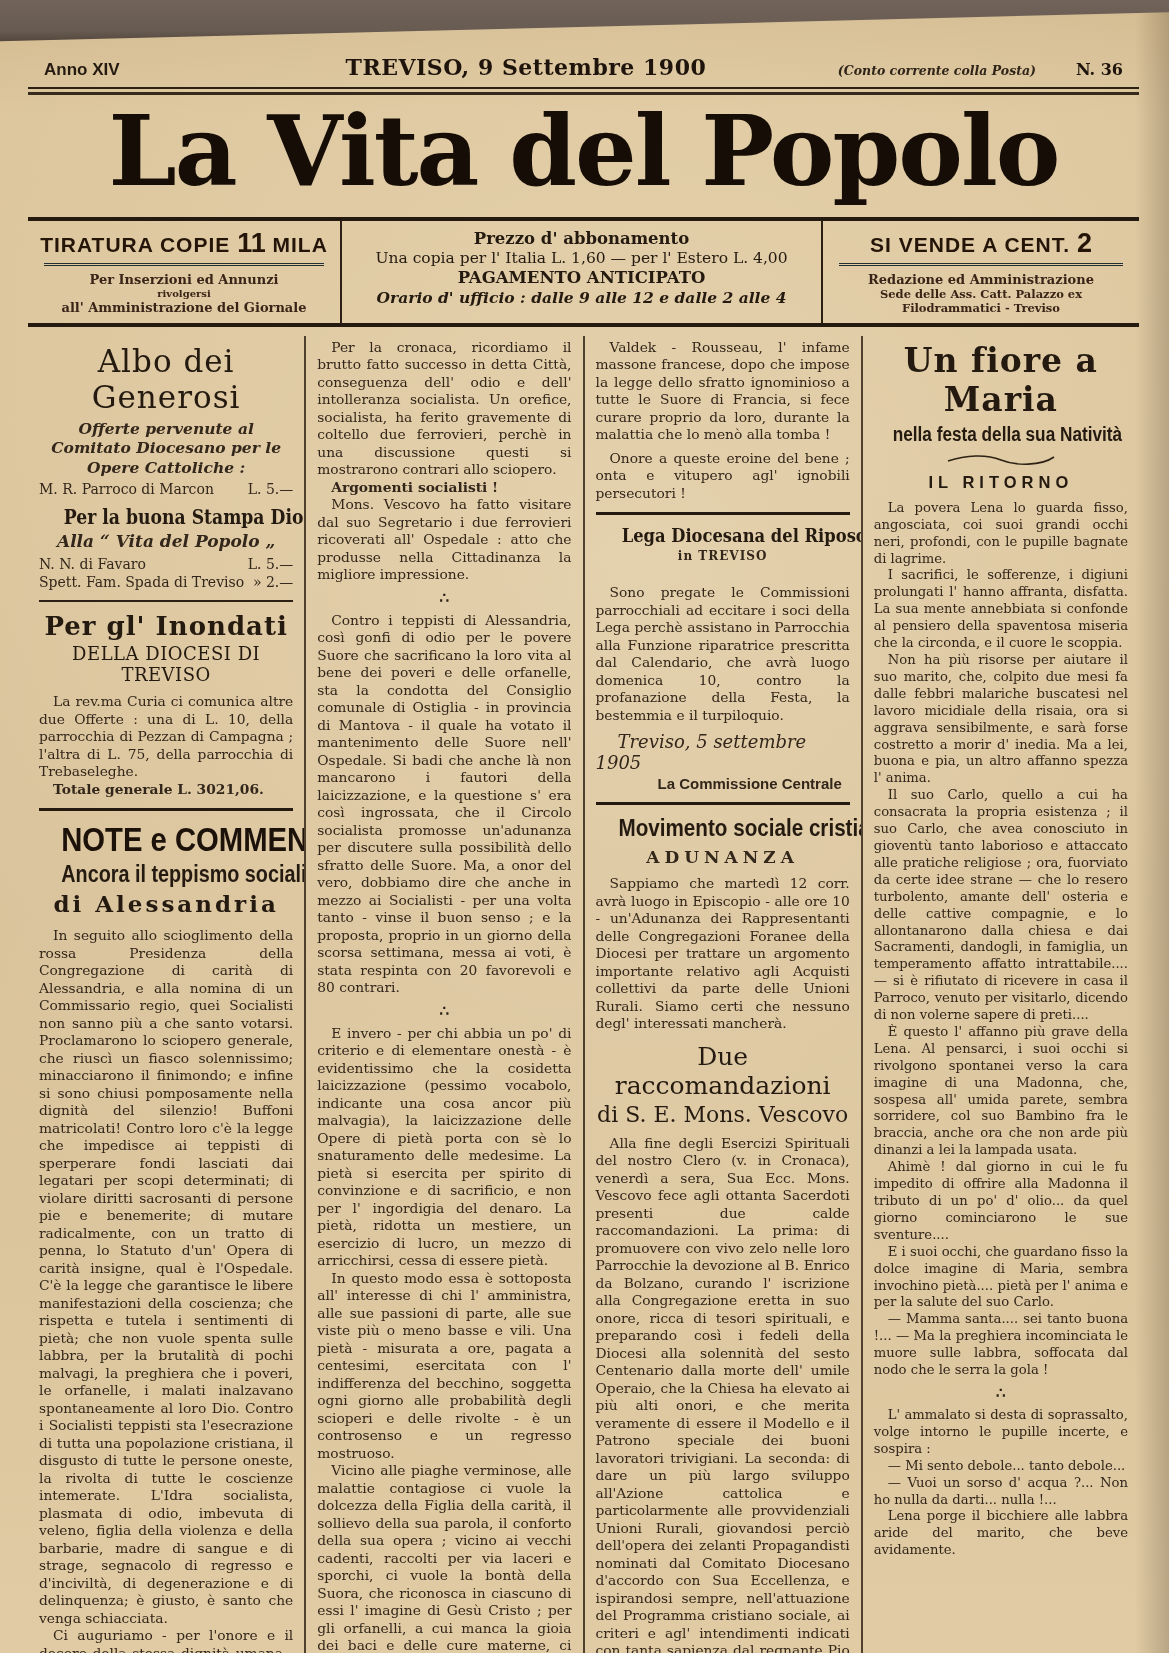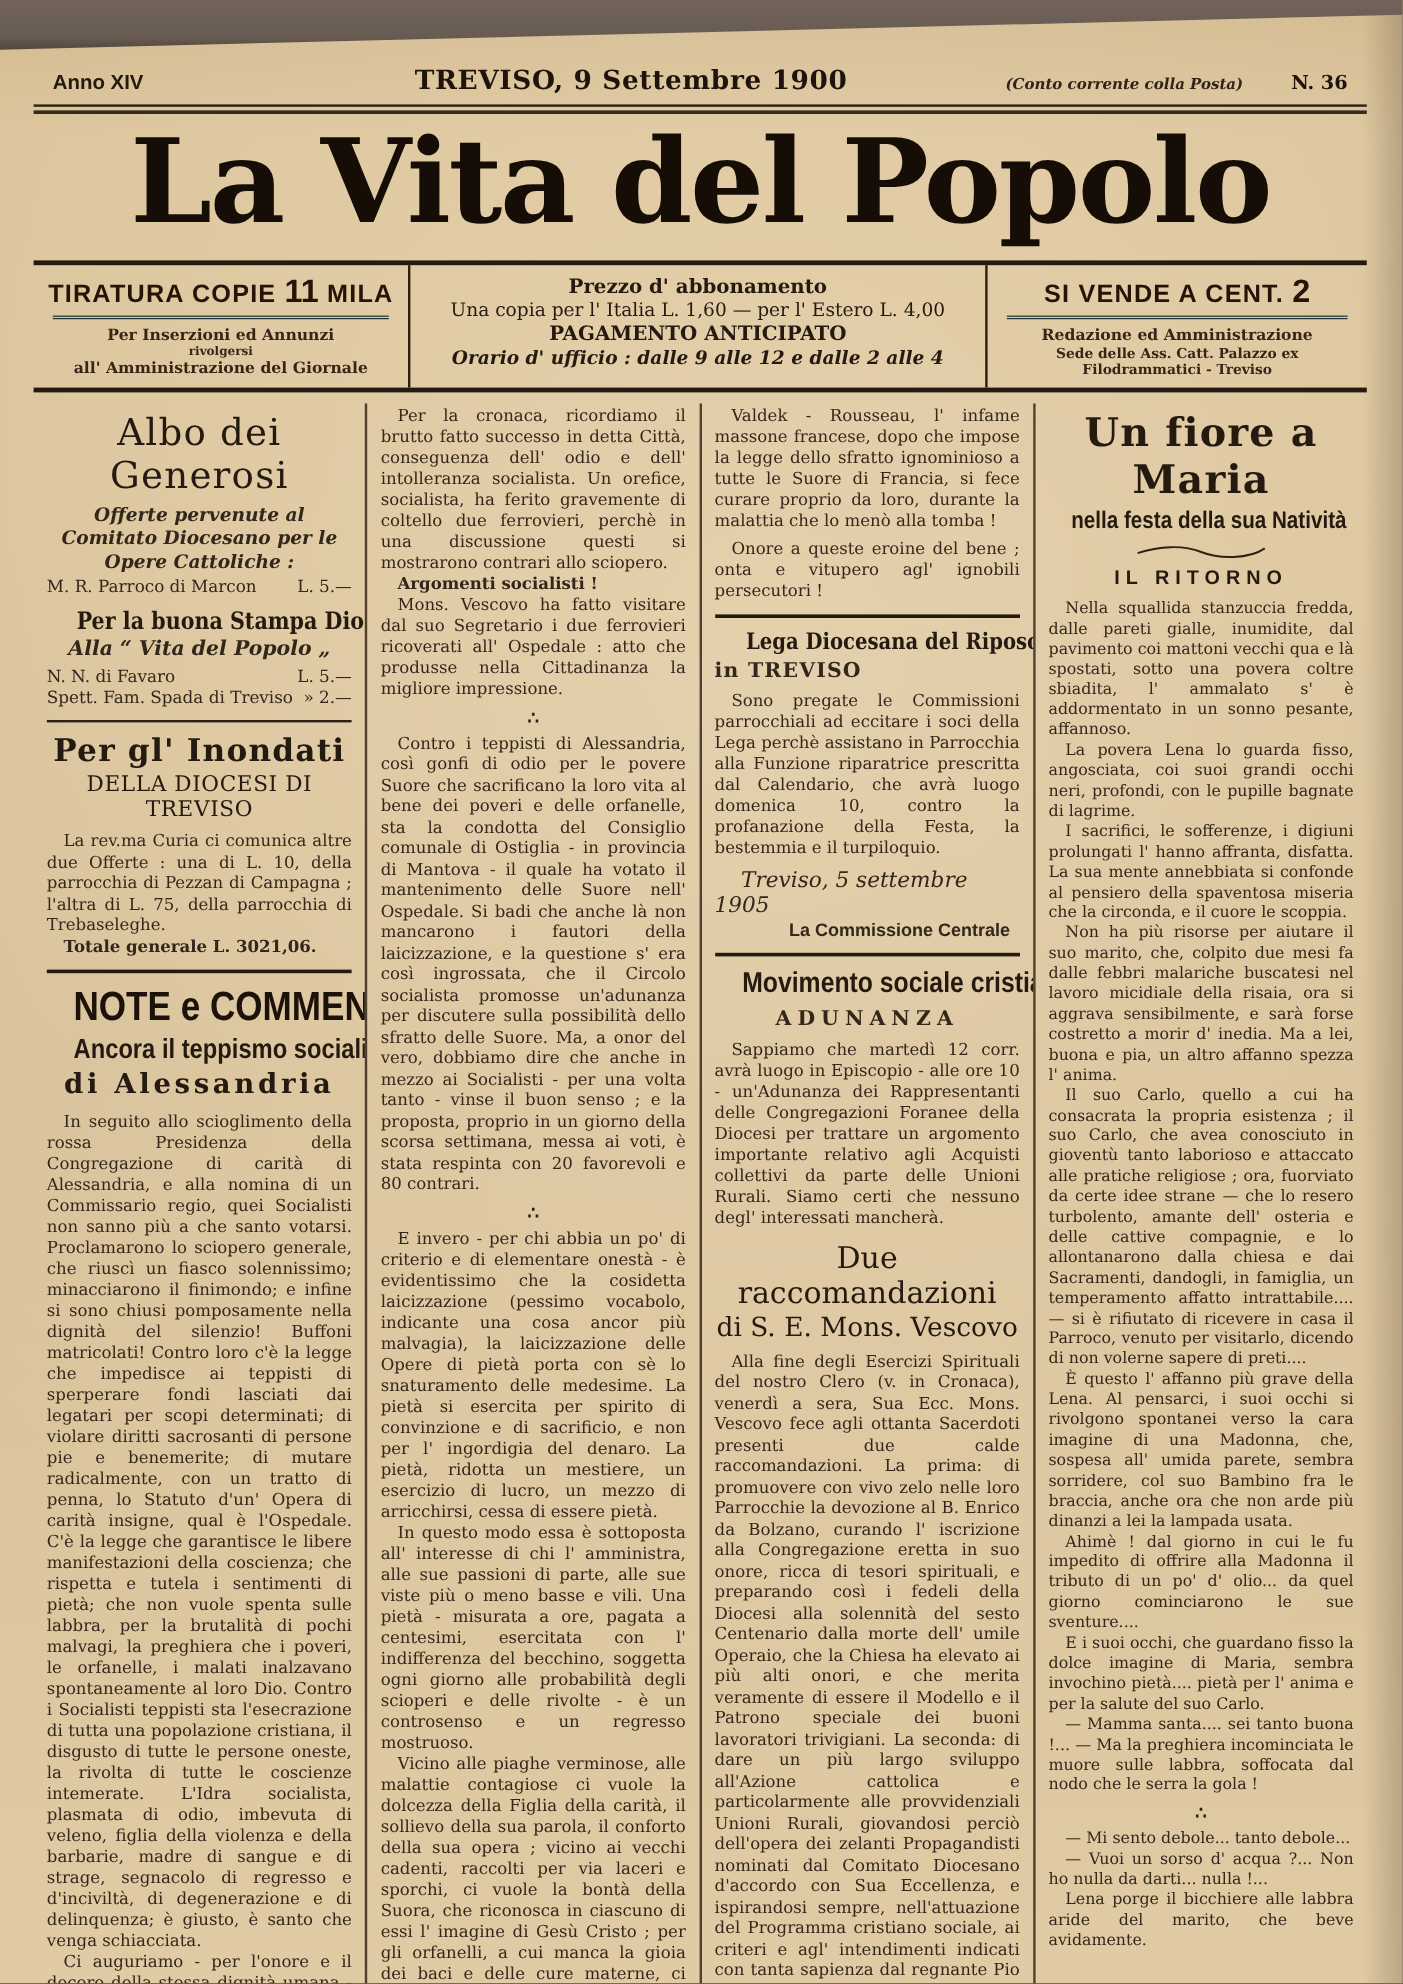--- a/index.html
+++ b/index.html
@@ -53,21 +53,21 @@
   .entry{display:flex;justify-content:space-between;font-size:14px;margin:2px 0;}
   .fit{white-space:nowrap;transform:scaleX(.86);transform-origin:center;}
   .h-stampa{font-weight:bold;font-size:20px;text-align:center;color:#241a10;margin:8px 0 2px;}
   .h-inondati{font-size:26px;font-weight:bold;text-align:center;letter-spacing:1px;color:#241a10;margin:6px 0 0;}
   .h-inondati-sub{font-size:18px;text-align:center;letter-spacing:.5px;color:#241a10;margin:2px 0 8px;}
   .h-kicker{font:bold 34px "Liberation Sans",sans-serif;text-align:center;color:#1c1209;margin:6px 0 2px;}
   .h-note{font:bold 23px "Liberation Sans",sans-serif;text-align:center;color:#241a10;margin:2px 0 2px;}
   .h-note-sub{font-weight:bold;font-size:23px;letter-spacing:3px;text-align:center;color:#241a10;margin:2px 0 10px;}
   .asterism{text-align:center;font-size:15px;font-weight:bold;color:#2c2014;margin:5px 0;text-indent:0;}
   .h-lega{font-weight:bold;font-size:19px;text-align:center;color:#241a10;margin:4px 0 0;}
-  .h-lega-sub{font-weight:bold;font-size:17px;text-align:left;letter-spacing:1px;margin:3px 0 7px;}
+  .h-lega-sub{font-weight:bold;font-size:12px;text-align:center;letter-spacing:1px;margin:3px 0 21px;}
   .dateline{font-style:italic;font-size:18px;margin:7px 0 2px;text-indent:22px;}
   .signature{font:bold 15px "Liberation Sans",sans-serif;text-align:right;margin:2px 8px 6px 0;}
   .h-mov{font:bold 24px "Liberation Sans",sans-serif;text-align:center;color:#241a10;margin:4px 0 0;}
   .h-adunanza{font-weight:bold;font-size:17px;letter-spacing:5px;text-align:center;margin:5px 0 8px;}
   .h-racc{font-size:25px;text-align:center;color:#241a10;margin:9px 0 2px;font-weight:500;}
   .h-racc-sub{font-weight:normal;font-size:22px;text-align:center;color:#241a10;margin:0 0 8px;}
   .h-fiore{font-weight:bold;font-size:33px;text-align:center;letter-spacing:1px;color:#241a10;margin:2px 0 4px;}
   .h-fiore-sub{font:bold 20px "Liberation Sans",sans-serif;text-align:center;color:#241a10;margin:0 0 4px;}
   .ornament{text-align:center;margin:2px 0 4px;}
   .h-ritorno{font:bold 16.5px "Liberation Sans",sans-serif;letter-spacing:5px;text-align:center;color:#241a10;margin:4px 0 8px;}
@@ -176,30 +176,30 @@
 
       <div class="col col4">
         <div class="h-fiore">Un fiore a Maria</div>
         <div class="h-fiore-sub"><span class="fit" style="display:inline-block;">nella festa della sua Natività</span></div>
         <div class="ornament">
           <svg width="110" height="12" viewBox="0 0 110 12">
               <path d="M2 8 C 20 2, 40 1, 55 7 S 95 13, 108 4" stroke="#2e2215" fill="none" stroke-width="1.6"></path>
             </svg>
         </div>
         <div class="h-ritorno">IL RITORNO</div>
-        <p>Nella squallida stanzuccia fredda, dalle pareti gialle, inumidite, dal pavimento coi mattoni vecchi qua e là spostati, sotto una povera coltre sbiadita, l' ammalato s' è addormentato in un sonno pesante, affannoso.</p>
         <p>La povera Lena lo guarda fisso, angosciata, coi suoi grandi occhi neri, profondi, con le pupille bagnate di lagrime.</p>
         <p>I sacrifici, le sofferenze, i digiuni prolungati l' hanno affranta, disfatta. La sua mente annebbiata si confonde al pensiero della spaventosa miseria che la circonda, e il cuore le scoppia.</p>
         <p>Non ha più risorse per aiutare il suo marito, che, colpito due mesi fa dalle febbri malariche buscatesi nel lavoro micidiale della risaia, ora si aggrava sensibilmente, e sarà forse costretto a morir d' inedia. Ma a lei, buona e pia, un altro affanno spezza l' anima.</p>
         <p>Il suo Carlo, quello a cui ha consacrata la propria esistenza ; il suo Carlo, che avea conosciuto in gioventù tanto laborioso e attaccato alle pratiche religiose ; ora, fuorviato da certe idee strane — che lo resero turbolento, amante dell' osteria e delle cattive compagnie, e lo allontanarono dalla chiesa e dai Sacramenti, dandogli, in famiglia, un temperamento affatto intrattabile.... — si è rifiutato di ricevere in casa il Parroco, venuto per visitarlo, dicendo di non volerne sapere di preti....</p>
         <p>È questo l' affanno più grave della Lena. Al pensarci, i suoi occhi si rivolgono spontanei verso la cara imagine di una Madonna, che, sospesa all' umida parete, sembra sorridere, col suo Bambino fra le braccia, anche ora che non arde più dinanzi a lei la lampada usata.</p>
         <p>Ahimè ! dal giorno in cui le fu impedito di offrire alla Madonna il tributo di un po' d' olio... da quel giorno cominciarono le sue sventure....</p>
         <p>E i suoi occhi, che guardano fisso la dolce imagine di Maria, sembra invochino pietà.... pietà per l' anima e per la salute del suo Carlo.</p>
         <p>— Mamma santa.... sei tanto buona !... — Ma la preghiera incominciata le muore sulle labbra, soffocata dal nodo che le serra la gola !</p>
         <div class="asterism">∴</div>
+        <p>L' ammalato si desta di soprassalto, volge intorno le pupille incerte, e sospira :</p>
         <p>— Mi sento debole... tanto debole...</p>
         <p>— Vuoi un sorso d' acqua ?... Non ho nulla da darti... nulla !...</p>
         <p>Lena porge il bicchiere alle labbra aride del marito, che beve avidamente.</p>
 
       </div>
 
     </div>
   </div>
 </div>
 

